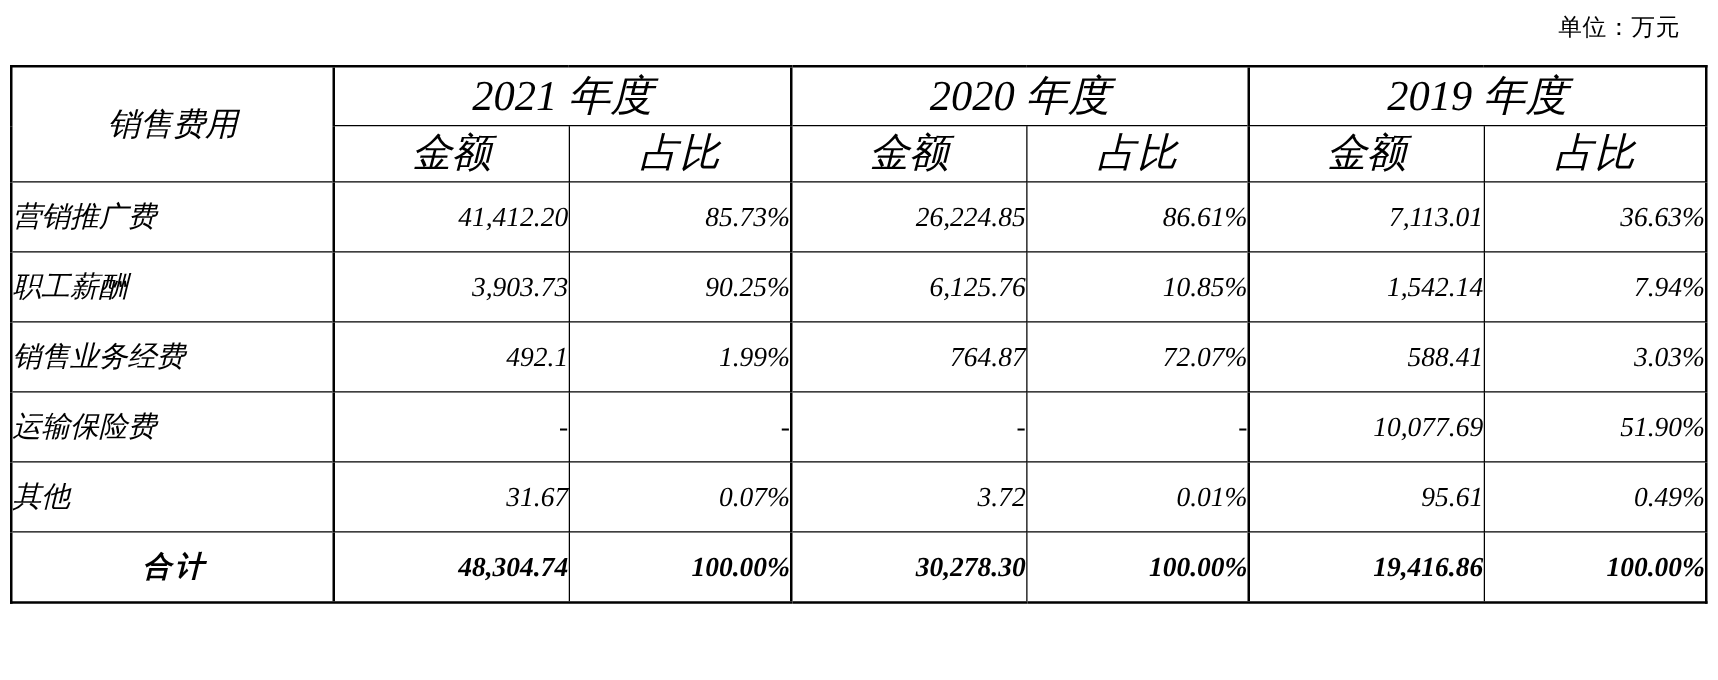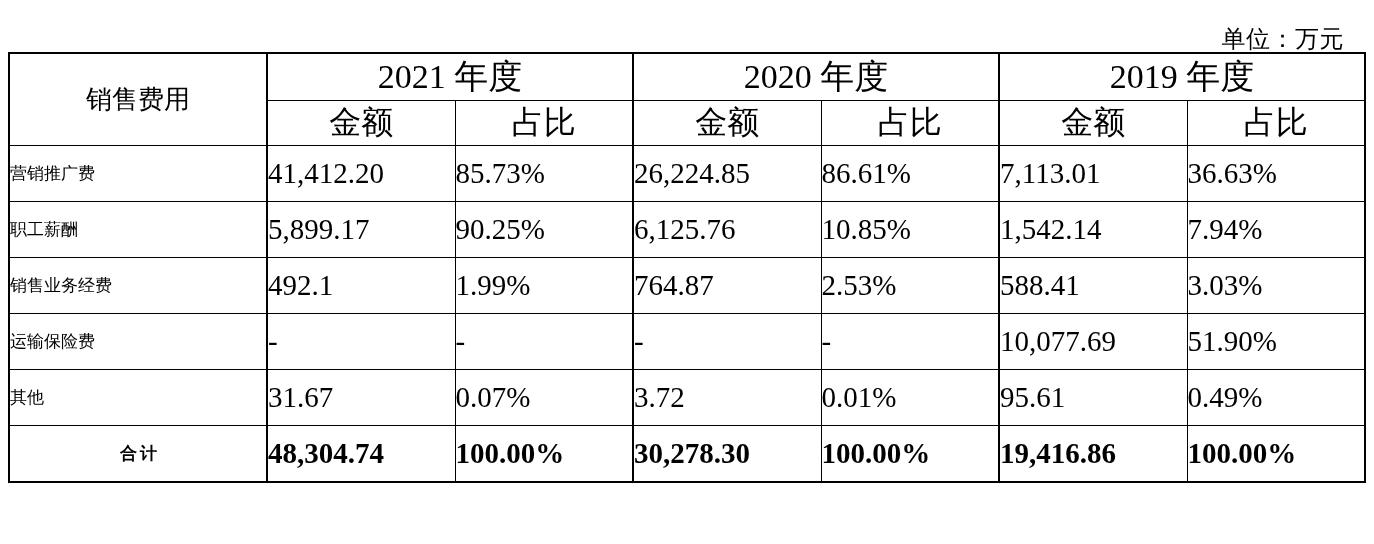--- a/index.html
+++ b/index.html
@@ -15,32 +15,33 @@
     overflow: hidden;
   }
   .page {
     position: relative;
     width: 1374px;
     height: 544px;
     box-sizing: border-box;
   }
   .unit-line {
     position: absolute;
-    top: 24px;
+    top: 8px;
     right: 30px;
-    font-size: 24px;
+    font-size: 19px;
     line-height: 30px;
     letter-spacing: 0.5px;
     white-space: nowrap;
   }
   .table-wrap {
     position: absolute;
     top: 52px;
     left: 8px;
     width: 1171px;
+    font-style: italic;
   }
   table.fin {
     border-collapse: collapse;
     width: 1358px;
     table-layout: fixed;
     font-size: 25px;
   }
   table.fin td, table.fin th {
     border: 1.6px solid #000000;
     padding: 0;
@@ -67,27 +68,27 @@
   .hdr-sub {
     text-align: center;
     font-weight: bold;
     font-size: 32px;
     height: 44px;
   }
   td.row-label {
     text-align: left;
     padding-left: 10px;
     height: 55px;
-    font-size: 17px;
+    font-size: 23px;
   }
   td.num {
-    text-align: left;
+    text-align: right;
     padding-right: 12px;
     height: 55px;
-    font-size: 29px;
+    font-size: 22px;
   }
   tr.total td {
     font-weight: bold;
     border-top: 1.8px solid #000;
   }
   tr.total td.row-label {
     text-align: center;
     padding-left: 4px;
     letter-spacing: 3px;
   }
@@ -137,33 +138,33 @@
           <td class="row-label outer-left">营销推广费</td>
           <td class="num grp-left">41,412.20</td>
           <td class="num">85.73%</td>
           <td class="num grp-left">26,224.85</td>
           <td class="num">86.61%</td>
           <td class="num grp-left">7,113.01</td>
           <td class="num outer-right">36.63%</td>
         </tr>
         <tr>
           <td class="row-label outer-left">职工薪酬</td>
-          <td class="num grp-left">5,899.17</td>
+          <td class="num grp-left">3,903.73</td>
           <td class="num">90.25%</td>
           <td class="num grp-left">6,125.76</td>
           <td class="num">10.85%</td>
           <td class="num grp-left">1,542.14</td>
           <td class="num outer-right">7.94%</td>
         </tr>
         <tr>
           <td class="row-label outer-left">销售业务经费</td>
           <td class="num grp-left">492.1</td>
           <td class="num">1.99%</td>
           <td class="num grp-left">764.87</td>
-          <td class="num">2.53%</td>
+          <td class="num">72.07%</td>
           <td class="num grp-left">588.41</td>
           <td class="num outer-right">3.03%</td>
         </tr>
         <tr>
           <td class="row-label outer-left">运输保险费</td>
           <td class="num grp-left">-</td>
           <td class="num">-</td>
           <td class="num grp-left">-</td>
           <td class="num">-</td>
           <td class="num grp-left">10,077.69</td>

